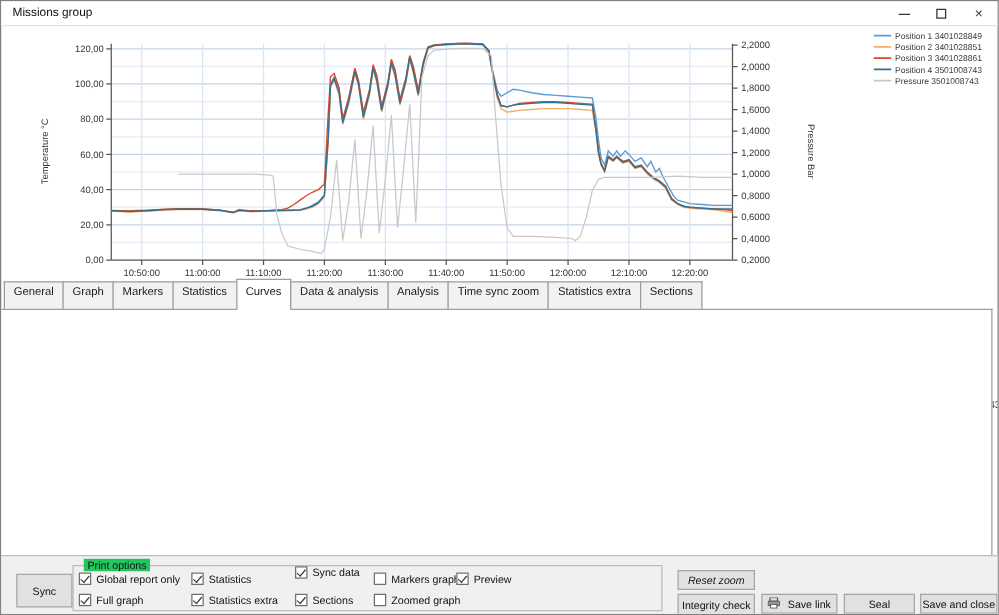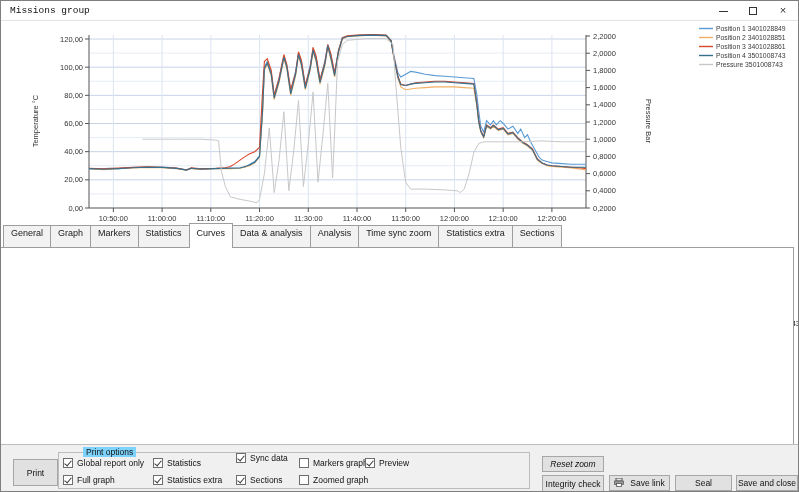--- a/index.html
+++ b/index.html
@@ -4,21 +4,21 @@
 <style>
   * { margin:0; padding:0; box-sizing:border-box; }
   html,body { width:799px; height:492px; }
   body {
     font-family:"Liberation Sans", sans-serif;
     background:#ffffff; color:#1a1a1a;
     border:1px solid #7f7f7f;
     position:relative; overflow:hidden;
   }
   
-  .titlebar { position:absolute; left:0; top:0; width:100%; height:20px; background:#fff; border-bottom:1px solid #e3e3e3;font-family:Liberation Mono, monospace; }
+  .titlebar { position:absolute; left:0; top:0; width:100%; height:20px; background:#fff; border-bottom:1px solid #e3e3e3; }
   .title { position:absolute; left:9px; top:4px; font-size:9.5px; color:#111; }
   .wincontrols { position:absolute; right:0; top:0; height:20px; display:flex; }
   .winbtn { width:30px; height:20px; display:flex; align-items:center; justify-content:center; color:#333; font-size:10px; cursor:default; }
   .glyph-min { width:9px; height:1px; background:#333; display:inline-block; }
   .glyph-max { width:8px; height:8px; border:1px solid #333; display:inline-block; }
   .glyph-close { font-size:11px; line-height:1; }
   
   #chartwrap { position:absolute; left:0; top:20px; width:799px; height:210px; }
   
   .tabstrip { position:absolute; left:2px; top:229px; height:18px; display:flex; align-items:flex-end; }
@@ -33,21 +33,21 @@
   .cb.checked:after { content:""; position:absolute; left:2px; top:1px; width:3px; height:6px; border-right:1.6px solid #3a3a3a; border-bottom:1.6px solid #3a3a3a; transform:rotate(40deg); }
   .tinput { position:absolute; height:15px; border:1px solid #7a7a7a; background:#fff; font-size:9px; font-family:"Liberation Sans",sans-serif; padding:0 3px; color:#111; }
   .tinput.focus { border:1px solid #7db2e0; box-shadow:0 0 0 1px #cfe3f5 inset; }
   .devlabel { position:absolute; font-size:9px; color:#222; white-space:nowrap; }
   .plainlabel { position:absolute; font-size:9px; color:#111; white-space:nowrap; }
   .rowcb { position:absolute; }
   
   .bottom { position:absolute; left:0; top:443px; width:799px; height:48px; background:#f0f0f0; border-top:1px solid #bdbdbd; }
   .btn { position:absolute; background:#e1e1e1; border:1px solid #a6a6a6; font-size:8.5px; font-family:"Liberation Sans",sans-serif; color:#111; text-align:center; display:flex; align-items:center; justify-content:center; }
   .groupbox { position:absolute; left:57px; top:450px; width:472px; height:38px; border:1px solid #bcbcbc; }
-  .groupbox legend,.gb-legend { position:absolute; top:-6px; left:24px; background:#7dd3fc; font-size:8.5px; padding:0 3px; color:#111; }
+  .groupbox legend,.gb-legend { position:absolute; top:-6px; left:8px; background:#22c55e; font-size:8.5px; padding:0 3px; color:#111; }
   .opt { position:absolute; display:flex; align-items:center; }
   .opt .cb { width:10px; height:10px; }
   .opt .cb.checked:after { left:2px; top:0px; width:3px; height:6px; }
   .opt span.lbl { font-size:8.5px; margin-left:4px; white-space:nowrap; color:#111; }
   .printer { display:inline-block; margin-right:6px; }
 </style>
 </head>
 <body>
 
 <div class="titlebar">
@@ -217,21 +217,21 @@
     <div class="chip" style="left: 484px; top: 315px; width: 126px; background: rgb(29, 79, 124);">
       <span class="cb"></span>
       <span class="lbl">Temperature From Pressure</span>
     </div>
     <input class="tinput focus" type="text" style="left: 614px; top: 315px; width: 66px;">
     <span class="cb checked rowcb" style="left: 689px; top: 317px;"></span>
     <span class="devlabel" style="left: 705px; top: 318px; font-size: 8px;">PressureDisk 3501008743</span>
   </div>
 
 <div class="bottom">
-  <div class="btn" style="left:12px; top:14px; width:45px; height:27px;">Print</div>
+  <div class="btn" style="left:12px; top:14px; width:45px; height:27px;">Sync</div>
   <div class="groupbox" style="left:57px; top:7px; width:472px; height:37px; position:absolute;">
     <span class="gb-legend">Print options</span>
   </div>
   <div id="printopts">
       <div class="opt" style="left: 62px; top: 13px; position: absolute;">
         <span class="cb checked"></span>
         <span class="lbl">Global report only</span>
       </div>
       <div class="opt" style="left: 62px; top: 30px; position: absolute;">
         <span class="cb checked"></span>

